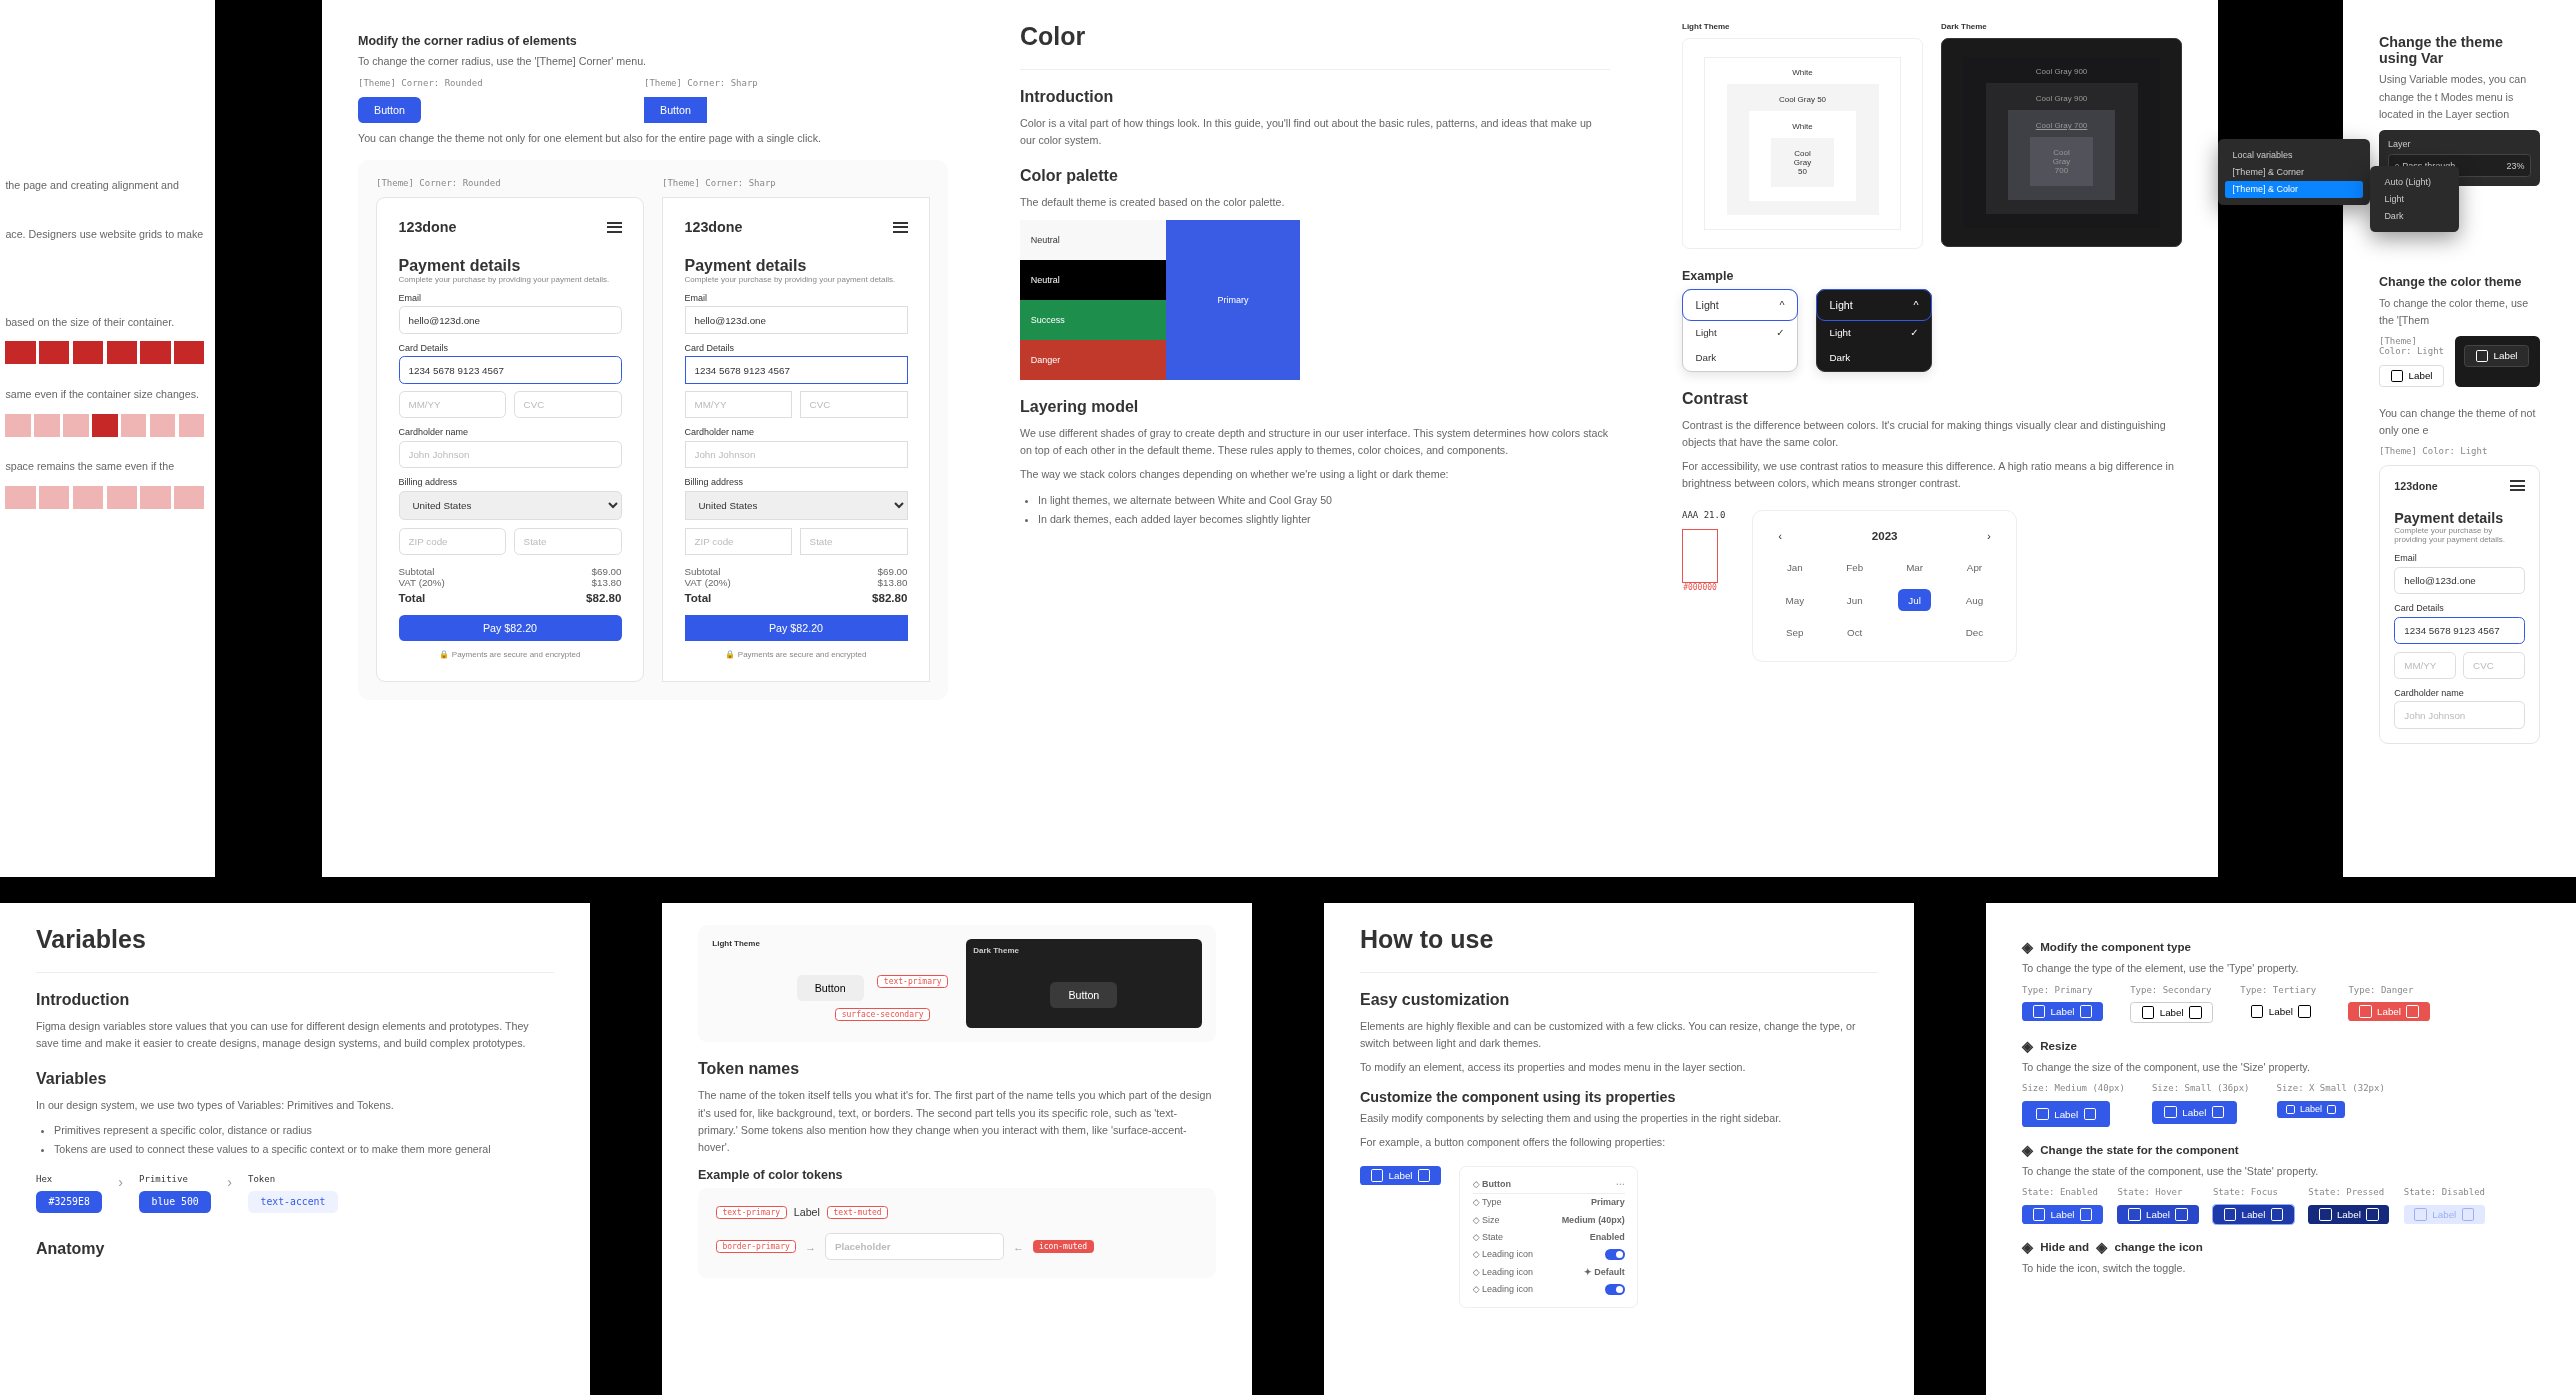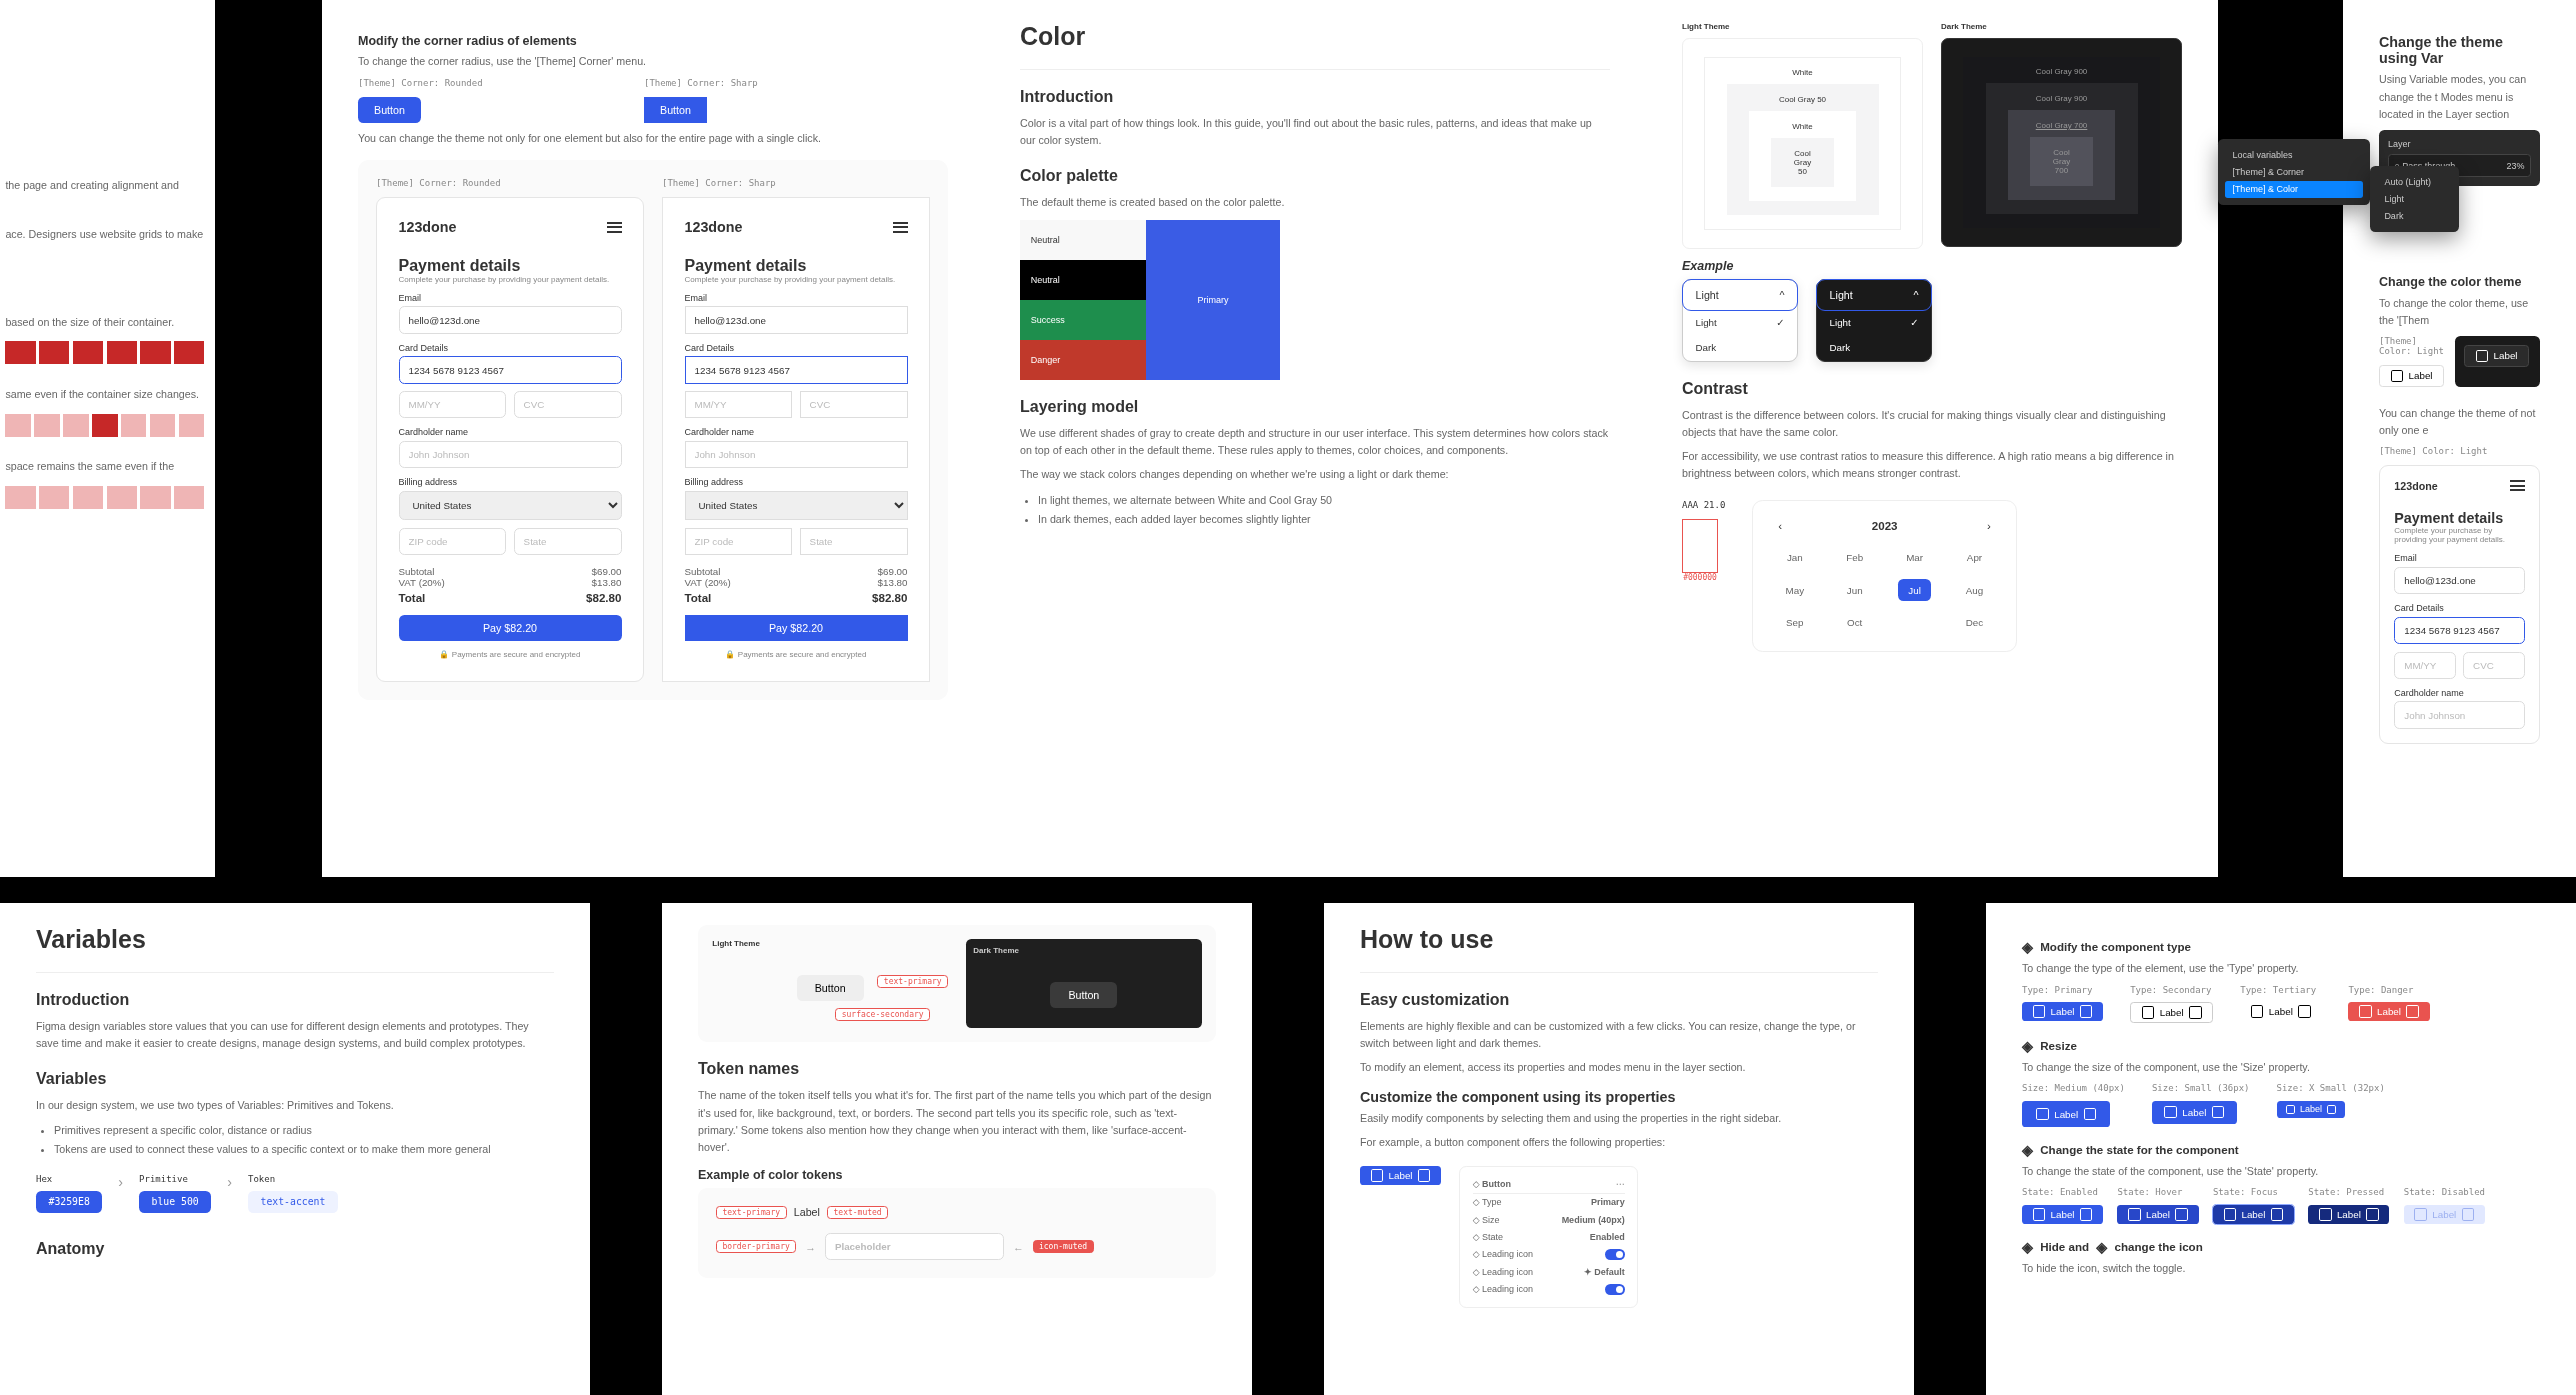--- a/index.html
+++ b/index.html
@@ -16,21 +16,21 @@
 .card { border:0.9px solid #e5e5e5; border-radius:9px; padding:21.5px; background:#fff; }
 .row { display:flex; gap:18px; }
 .input { border:0.9px solid #ddd; border-radius:5.4px; padding:7.2px 9px; font-size:9.8px; width:100%; color:#333; }
 .input::placeholder { color:#bbb; }
 .input.active { border-color:#3259E8; }
 .lbl { font-size:9px; color:#333; margin:9px 0 3.6px; display:block; font-weight:500; }
 .hambgr { display:inline-flex; flex-direction:column; gap:2.7px; } .hambgr span{width:14.3px;height:1.8px;background:#333;}
 .swatch-row { display:flex; }
 .swatch { flex:1; height:23px; }
 .palette { display:flex; margin-top:9px; }
-.pal-l { width:126px;text-align:center; }
+.pal-l { width:146px;text-align:center; }
 .pal-r { width:134px; background:#3A5CE5; color:#fff; display:flex; align-items:center; justify-content:center; font-size:9px; }
 .bar { height:40px; color:#fff; font-size:9px; display:flex; align-items:center; padding-left:10.7px; }
 .dropdown { border:0.9px solid #ccc; border-radius:9px; background:#fff; width:116px; box-shadow:0 3.6px 10.7px rgba(0,0,0,.1); }
 .dropdown.dark { background:#1a1a1a; color:#fff; border-color:#333; }
 .dd-head { padding:9px 12.5px; display:flex; justify-content:space-between; align-items:center; font-size:10.7px; border:0.9px solid #3259E8; border-radius:9px; margin:-0.9px; }
 .dd-item { padding:7.2px 12.5px; font-size:9.8px; display:flex; justify-content:space-between; align-items:center; }
 .mini { font-size:8px; color:#888; }
 .pop { position:absolute; background:#2b2b2b; color:#ccc; border-radius:5.4px; padding:7.2px; box-shadow:0 7.2px 21.5px rgba(0,0,0,.4); font-size:9px; }
 .pop-item { padding:3.6px 7.2px; border-radius:2.7px; white-space:nowrap; }
 .pop-item.hi { background:#0a84ff; color:#fff; }
@@ -246,21 +246,21 @@
         <div class="layer-box" style="background:#18181b;width:197px;"><span>Cool Gray 900</span>
           <div class="layer-box" style="background:#27272a;width:152px;margin-top:7.2px;"><span>Cool Gray 900</span>
             <div class="layer-box" style="background:#3f3f46;width:107px;margin-top:7.2px;text-decoration:underline;"><span>Cool Gray 700</span>
               <div class="layer-box" style="background:#52525b;width:63px;margin-top:7.2px;">Cool Gray 700</div>
             </div>
           </div>
         </div>
       </div>
     </div>
   </div>
-  <div class="h3" style="margin-top:10px;font-style:italic;">Example</div>
+  <div class="h3" style="margin-top:20px;">Example</div>
   <div class="row">
     <div class="dropdown">
       <div class="dd-head">
           <span>Light</span>
           <span>^</span>
         </div>
       <div class="dd-item">
           <span>Light</span>
           <span>✓</span>
         </div>

